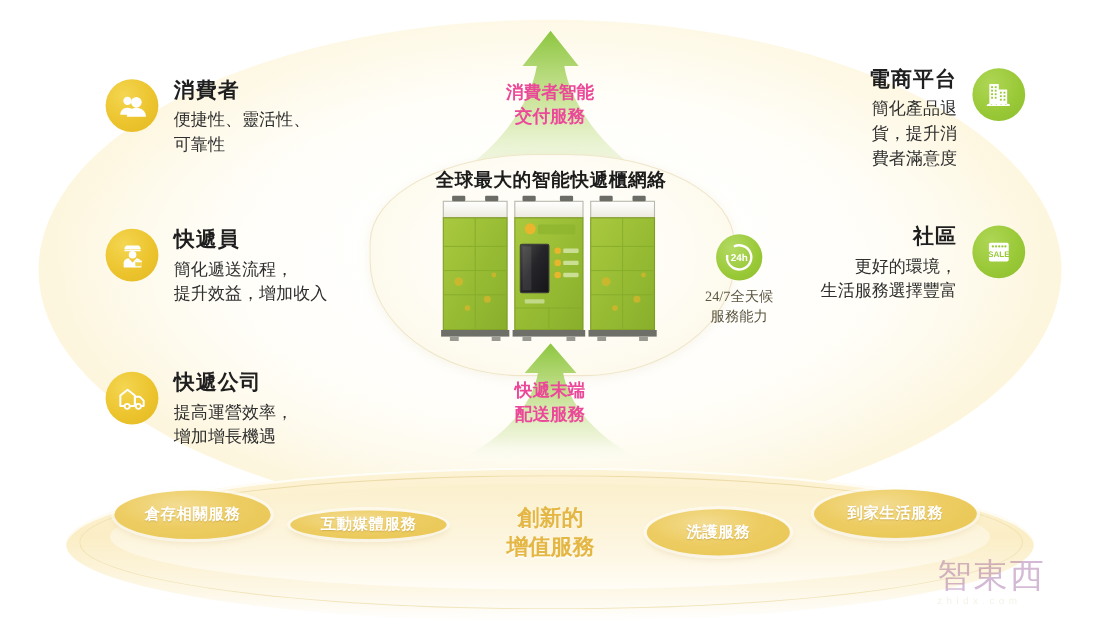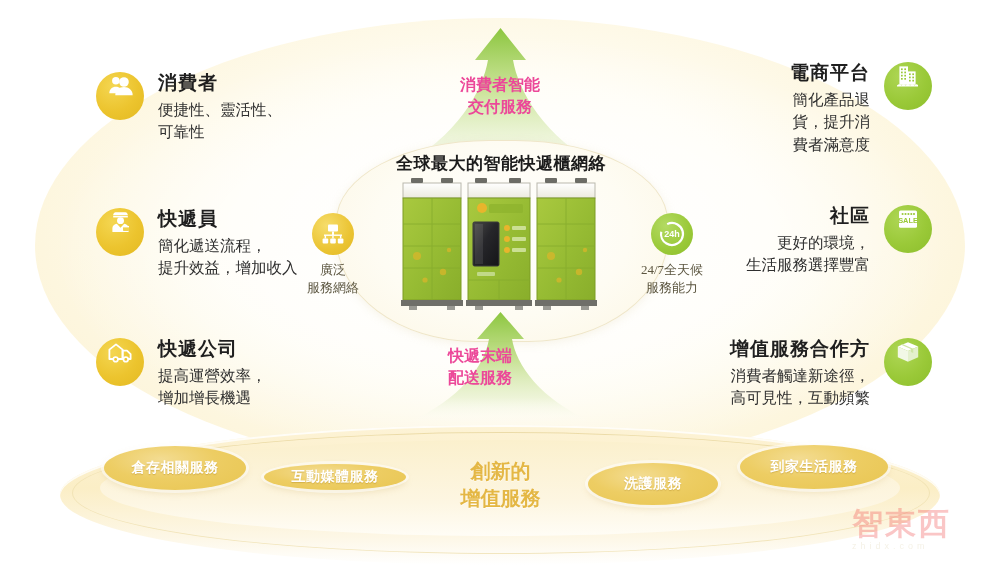--- a/index.html
+++ b/index.html
@@ -84,21 +84,21 @@
     font-weight: bold; font-size: 19px; letter-spacing: 1px; color:#1f1f1f;
     line-height: 1.2; margin: 0 0 4px 0;
   }
   .card .desc {
     font-size: 15.5px; line-height: 1.45; color:#2f2f2f; margin:0;
   }
   .card.right .title, .card.right .desc { text-align: right; }
 
   .badge {
     width: 48px; height: 48px; border-radius: 50%;
-    display:flex; align-items:flex-start; justify-content:center;
+    display:flex; align-items:center; justify-content:center;
     flex: 0 0 48px;
   }
   .badge.gold { background: radial-gradient(circle at 35% 30%, #f4d651 0%, #ecc42e 55%, #e3b921 100%); }
   .badge.green{ background: radial-gradient(circle at 35% 30%, #aed655 0%, #9ac938 55%, #8cbe2c 100%); }
   .badge svg { display:block; }
 
   .row { display:flex; align-items:flex-start; gap: 14px; }
   .row.rev { flex-direction: row-reverse; }
 
   
@@ -139,21 +139,21 @@
   .center-label {
     position:absolute; left: 418px; top: 458px; width: 165px;
     text-align:center; font-weight:bold; font-size: 20px; line-height:1.35;
     color:#e4b744; white-space: pre-line;
     text-shadow: 0 1px 0 rgba(255,255,255,.6);
   }
 
   
   .watermark { position:absolute; left: 852px; top: 508px; width:140px; height:52px; opacity:.30; }
   .watermark .wm-text {
-    font-size: 31px; font-weight: bold; color:#ef4444; letter-spacing: 2px;
+    font-size: 31px; font-weight: normal; color:#701a75; letter-spacing: 2px;
     line-height: 1;
   }
   .watermark .wm-sub {
     font-size: 9px; color:#ddd2ae; letter-spacing: 4px; margin-top: 2px;
     font-family: "Liberation Sans", sans-serif;
   }
 </style>
 </head>
 <body>
 
@@ -293,40 +293,23 @@
           <stop offset="100%" stop-color="#8cc63f"></stop>
         </linearGradient>
       </defs>
       <path d="M92.5 0 L116 27 L104 27
                C108 52 132 88 185 110
                L0 110
                C53 88 77 52 81 27
                L69 27 Z" fill="url(#gUp2)"></path>
     </svg>
   </div>
-  <div class="arrow-cap" style="left:400px; top:345px; width:160px;">快遞末端
+  <div class="arrow-cap" style="left:420px; top:345px; width:160px;">快遞末端
 配送服務</div>
 
-  <div class="mini" style="left:295px; top:213px; width:76px;">
-    <div class="dot gold">
-      <svg width="24" height="24" viewBox="0 0 24 24" fill="#ffffff">
-        <rect x="7" y="2.5" width="10" height="7" rx="1"></rect>
-        <rect x="11" y="9.5" width="2" height="3.5"></rect>
-        <rect x="3" y="12.5" width="18" height="1.4"></rect>
-        <rect x="3.6" y="13.5" width="1.5" height="3"></rect>
-        <rect x="11.2" y="13.5" width="1.5" height="3"></rect>
-        <rect x="18.9" y="13.5" width="1.5" height="3"></rect>
-        <rect x="1.6" y="16.5" width="5.6" height="5" rx="1"></rect>
-        <rect x="9.2" y="16.5" width="5.6" height="5" rx="1"></rect>
-        <rect x="16.8" y="16.5" width="5.6" height="5" rx="1"></rect>
-      </svg>
-    </div>
-    <div class="cap">廣泛
-服務網絡</div>
-  </div>
 
   <div class="mini" style="left:628px; top:213px; width:88px;">
     <div class="dot green">
       <svg width="28" height="28" viewBox="0 0 28 28">
         <circle cx="14" cy="14" r="11" fill="none" stroke="#ffffff" stroke-width="2.2" stroke-dasharray="48 10" transform="rotate(-60 14 14)"></circle>
         <text x="14" y="17" font-size="9" font-family="Liberation Sans, sans-serif" font-weight="bold" fill="#ffffff" text-anchor="middle">24h</text>
       </svg>
     </div>
     <div class="cap">24/7全天候
 服務能力</div>
@@ -438,37 +421,20 @@
         </svg>
       </div>
       <div>
         <p class="title">社區</p>
         <p class="desc" style="white-space:pre-line;">更好的環境，
 生活服務選擇豐富</p>
       </div>
     </div>
   </div>
 
-  <div class="card right" style="left:655px; top:338px; width:277px;">
-    <div class="row rev">
-      <div class="badge green">
-        <svg width="28" height="28" viewBox="0 0 28 28">
-          <path d="M14 4.2 24.2 8.6 14 13 3.8 8.6z" fill="#ffffff"></path>
-          <path d="M3.8 8.6 14 13v10.8L3.8 19.2z" fill="#f2f8e6"></path>
-          <path d="M24.2 8.6 14 13v10.8l10.2-4.6z" fill="#e4f0cd"></path>
-          <path d="M9 6.3 19.3 10.8l-.1 4.3-2.3-1-.1-3.1L6.6 6.6z" fill="#cfe5a6"></path>
-        </svg>
-      </div>
-      <div>
-        <p class="title">增值服務合作方</p>
-        <p class="desc" style="white-space:pre-line;">消費者觸達新途徑，
-高可見性，互動頻繁</p>
-      </div>
-    </div>
-  </div>
 
   <div class="bottom-dish"></div>
   <div class="bottom-dish-inner"></div>
   <div class="bottom-dish-line"></div>
 
   <div class="pill" style="left:104px; top:446px; width:142px; height:44px;">倉存相關服務</div>
 
   <div class="pill" style="left:264px; top:464px; width:142px; height:26px;">互動媒體服務</div>
 
   <div class="pill" style="left:588px; top:463px; width:130px; height:42px;">洗護服務</div>

